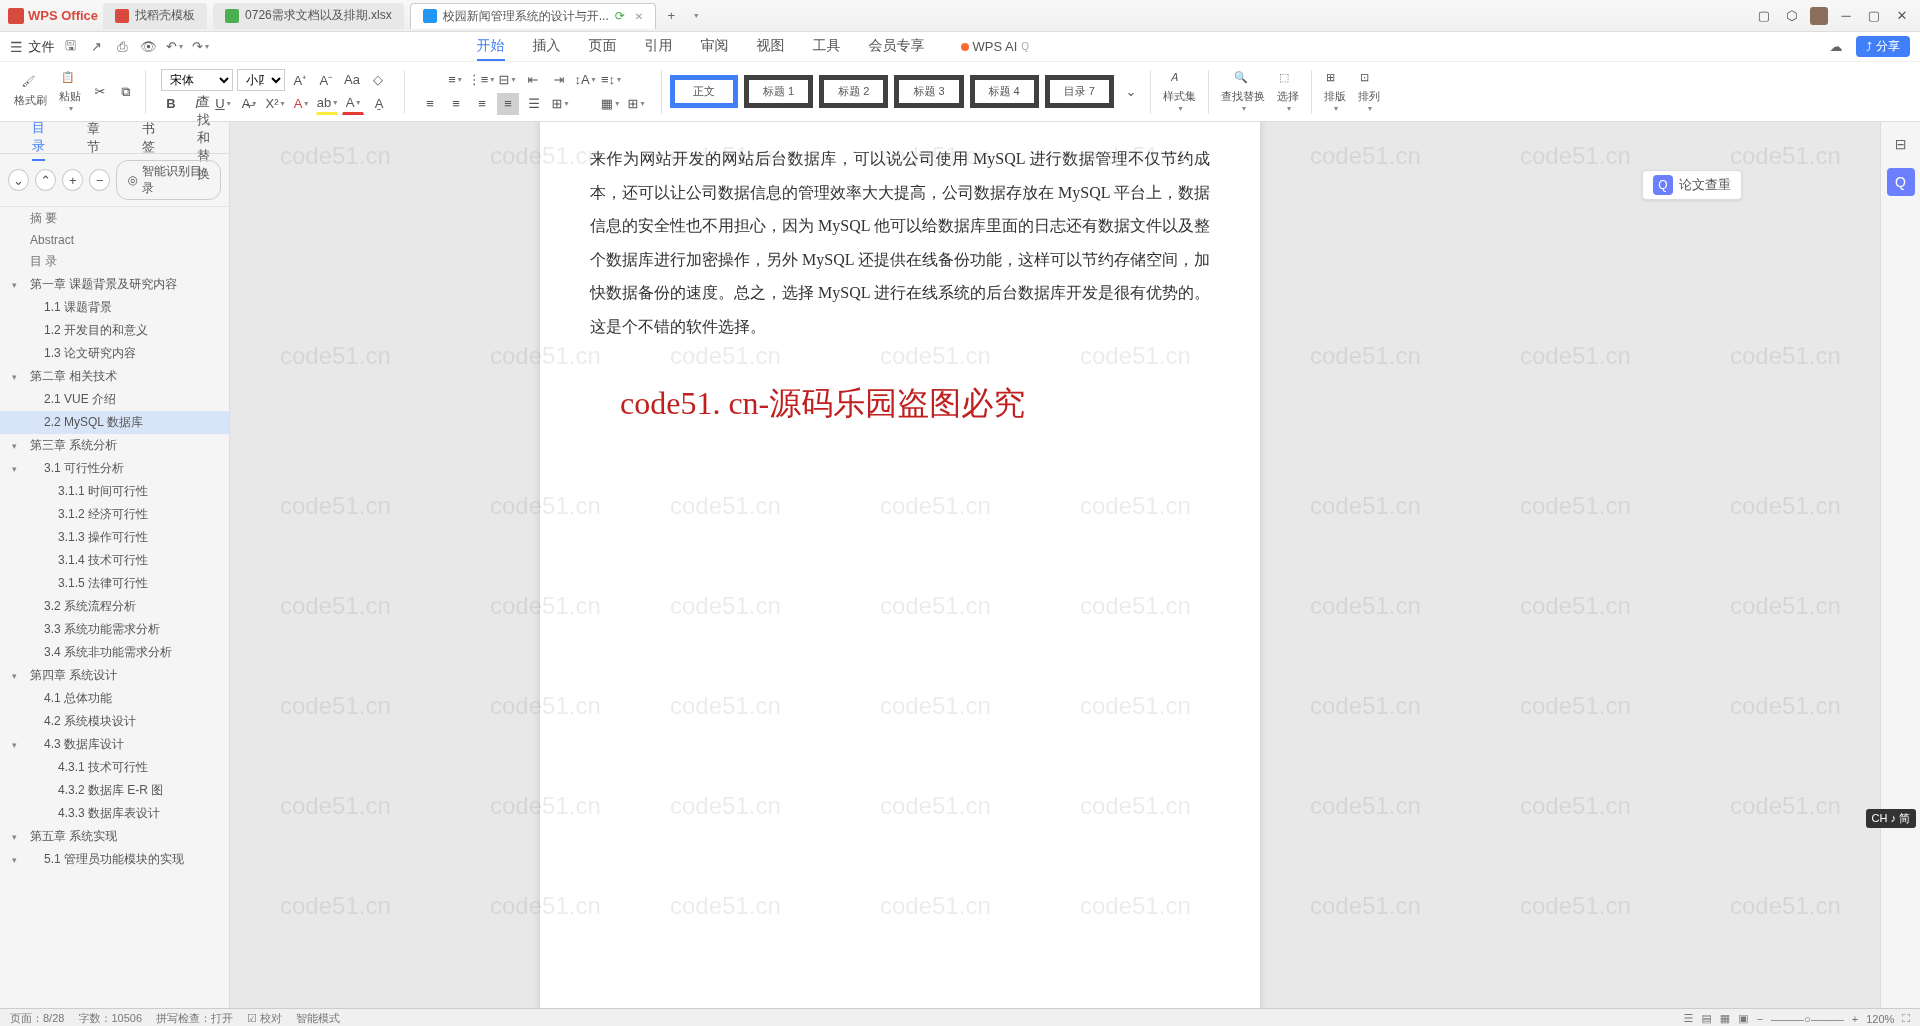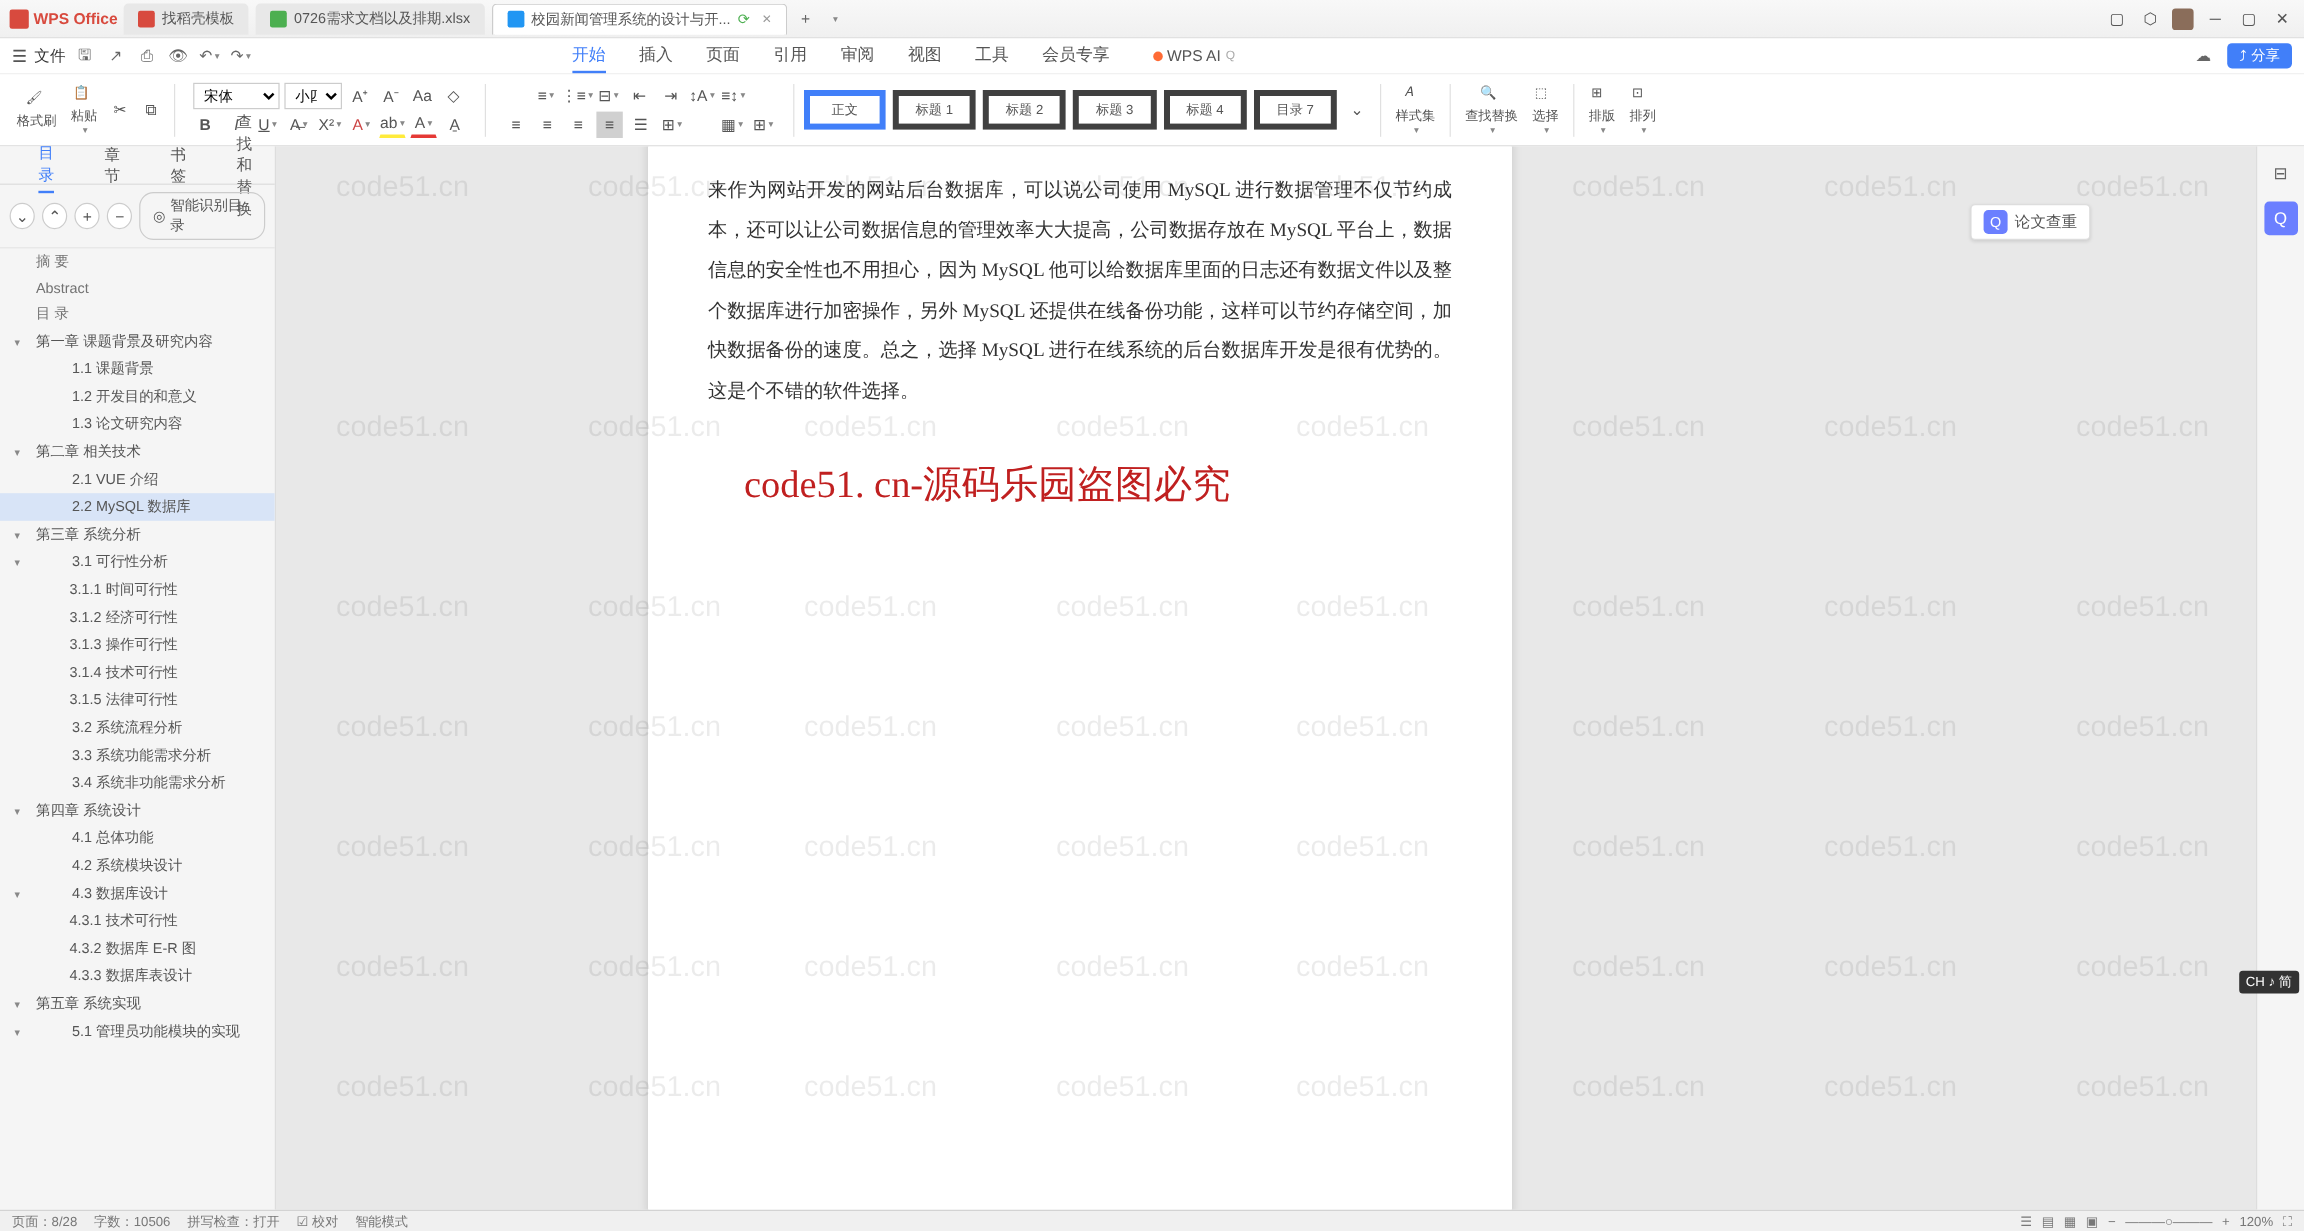--- a/index.html
+++ b/index.html
@@ -48,21 +48,21 @@
 .side-tab.active { color:#417ff9; border-bottom:2px solid #417ff9; }
 .side-close { margin-left:auto; color:#999; cursor:pointer; }
 .side-tools { display:flex; align-items:center; gap:6px; padding:6px 8px; border-bottom:1px solid #e5e5e5; }
 .circ-btn { width:22px; height:22px; border:1px solid #ccc; border-radius:50%; display:flex; align-items:center; justify-content:center; font-size:13px; color:#555; background:#fff; cursor:pointer; }
 .smart-pill { border:1px solid #ccc; border-radius:12px; padding:2px 10px; font-size:12px; color:#555; display:flex; align-items:center; gap:4px; cursor:pointer; margin-left:auto; }
 .outline { flex:1; overflow-y:auto; font-size:12px; color:#555; }
 .outline .item { padding:3px 8px; cursor:pointer; display:flex; align-items:center; white-space:nowrap; }
 .outline .item.selected { background:#d8e4f7; }
 .outline .lvl0 { padding-left:30px; color:#737373; }
 .outline .lvl1 { padding-left:30px; }
-.outline .lvl2 { padding-left:60px; }
+.outline .lvl2 { padding-left:44px; }
 .outline .lvl3 { padding-left:58px; }
 .outline .chev { position:absolute; left:12px; font-size:9px; color:#888; }
 .outline .h1 { position:relative; }
 .doc-area { flex:1; background:#e8e8e8; position:relative; overflow:hidden; }
 .page { position:absolute; left:310px; top:-10px; width:720px; min-height:900px; background:#fff; box-shadow:0 2px 8px rgba(0,0,0,.15); padding:30px 50px; }
 .body-text { font-size:16px; line-height:2.1; color:#333; font-family:"SimSun",serif; text-align:justify; }
 .watermark { position:absolute; color:#c02020; font-size:32px; font-weight:400; left:80px; top:270px; font-family:"Microsoft YaHei"; }
 .bg-wm { position:absolute; color:rgba(0,0,0,.08); font-size:24px; pointer-events:none; font-family:Arial; }
 .right-rail { width:40px; background:#f5f5f5; border-left:1px solid #ddd; display:flex; flex-direction:column; align-items:center; padding-top:8px; gap:10px; }
 .rail-btn { width:28px; height:28px; display:flex; align-items:center; justify-content:center; color:#666; cursor:pointer; font-size:14px; }

